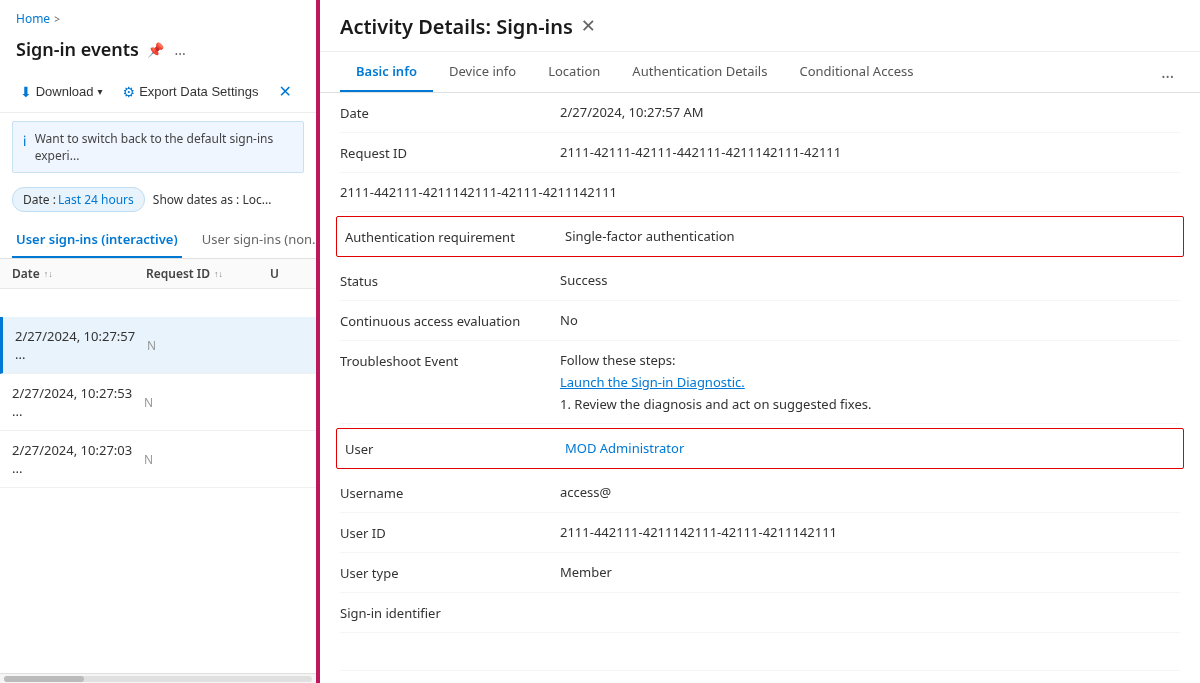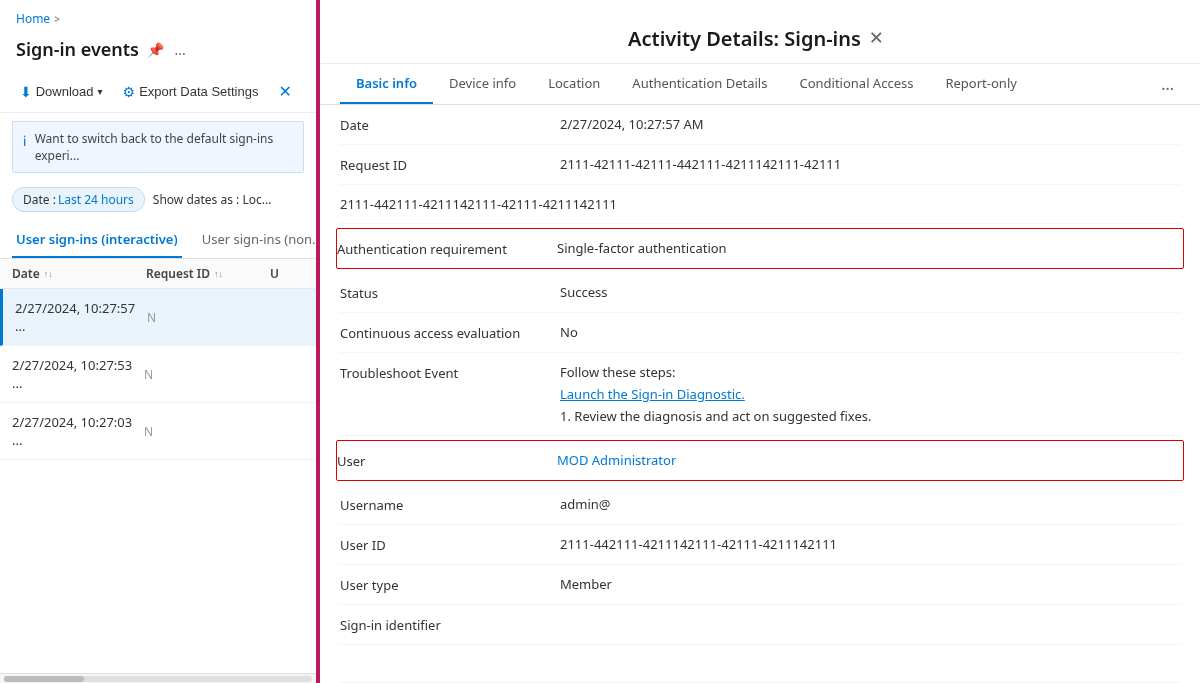--- a/index.html
+++ b/index.html
@@ -117,21 +117,21 @@
       font-size: 12px;
       font-weight: 600;
       color: #444;
       gap: 4px;
     }
     .col-date { width: 130px; display: flex; align-items: center; gap: 4px; }
     .col-reqid { width: 120px; display: flex; align-items: center; gap: 4px; }
     .col-u { flex: 1; }
     .sort-arrows { font-size: 9px; color: #888; }
 
-    .table-body { overflow-y: auto; flex: 1; }
+    .table-body { overflow-y: auto; flex: 1; margin-top: 28px; }
     .table-row {
       display: flex;
       padding: 10px 12px;
       border-bottom: 1px solid #f0f0f0;
       font-size: 13px;
       cursor: pointer;
       align-items: center;
       gap: 4px;
     }
     .table-row.active-row { background: #e8f3fc; border-left: 3px solid #0078d4; }
@@ -162,24 +162,23 @@
     .right-panel {
       flex: 1;
       background: #fff;
       display: flex;
       flex-direction: column;
       overflow: hidden;
     }
     .panel-header {
       display: flex;
       align-items: center;
-      justify-content: center;
+      justify-content: flex-start;
       padding: 11px 20px 10px;
       border-bottom: 1px solid #ededed;
-      margin-top: 12px;
     }
     .panel-title {
       font-size: 20px;
       font-weight: 600;
       color: #1a1a1a;
     }
     .close-btn {
       background: none;
       border: none;
       cursor: pointer;
@@ -227,21 +226,21 @@
       display: flex;
       align-items: flex-start;
       padding: 10px 0;
       border-bottom: 1px solid #f5f5f5;
       min-height: 38px;
     }
     .detail-row.highlighted {
       border: 1.5px solid #e00000;
       border-radius: 2px;
       margin: 4px -4px;
-      padding: 10px 0;
+      padding: 10px 8px;
     }
     .detail-label {
       width: 220px;
       flex-shrink: 0;
       color: #333;
       font-size: 13px;
       padding-top: 1px;
     }
     .detail-value {
       flex: 1;
@@ -367,23 +366,20 @@
     </div>
     <div class="panel-tab">
       <span>Location</span>
     </div>
     <div class="panel-tab">
       <span>Authentication Details</span>
     </div>
     <div class="panel-tab">
       <span>Conditional Access</span>
     </div>
-    <div class="panel-tab">
-      <span>Report-only</span>
-    </div>
     <div class="panel-tab-more">
       <span>...</span>
     </div>
   </div>
 
   <div class="panel-content">
 
     <div class="detail-row">
       <span class="detail-label">Date</span>
       <span class="detail-value">2/27/2024, 10:27:57 AM</span>
@@ -422,21 +418,21 @@
       </div>
     </div>
 
     <div class="detail-row highlighted">
       <span class="detail-label">User</span>
       <a class="detail-value link">MOD Administrator</a>
     </div>
 
     <div class="detail-row">
       <span class="detail-label">Username</span>
-      <span class="detail-value">admin@</span>
+      <span class="detail-value">access@</span>
     </div>
 
     <div class="detail-row">
       <span class="detail-label">User ID</span>
       <span class="detail-value">2111-442111-4211142111-42111-4211142111</span>
     </div>
 
     <div class="detail-row">
       <span class="detail-label">User type</span>
       <span class="detail-value">Member</span>

